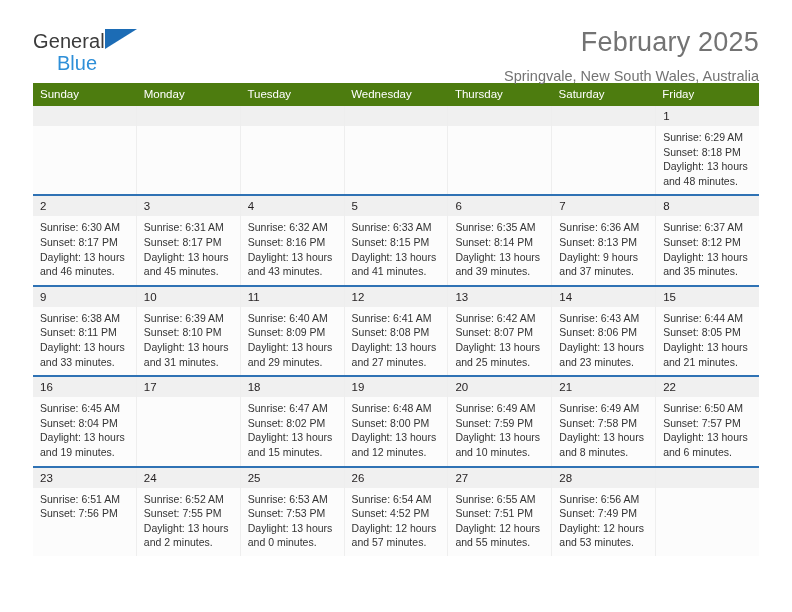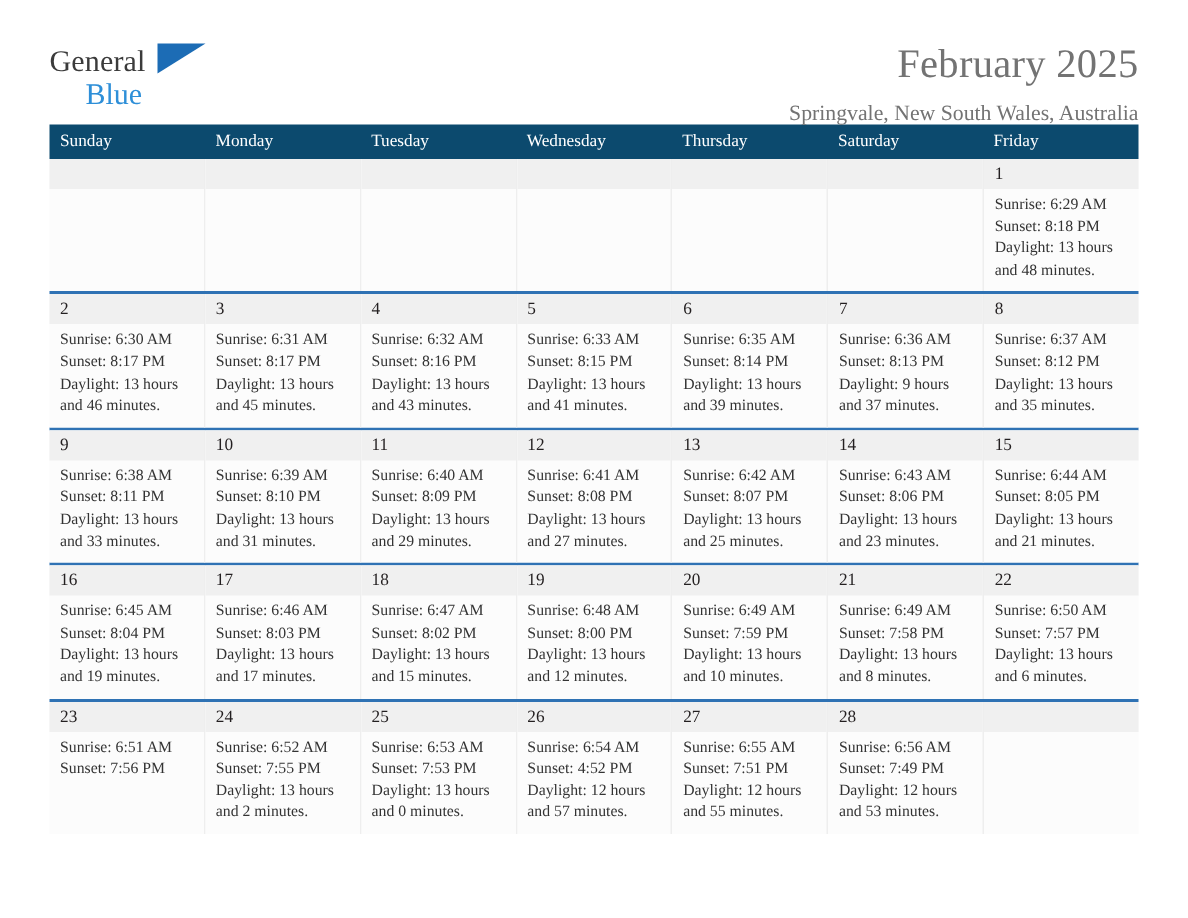--- a/index.html
+++ b/index.html
@@ -13,21 +13,20 @@
     font-family: "Liberation Sans", sans-serif;
     color: #231f20;
     overflow: hidden;
   }
   .page {
     position: relative;
     width: 792px;
     height: 479px;
     box-sizing: border-box;
     padding: 0 33px;
-    font-family: Liberation Serif, serif;
   }
 
   
   .masthead {
     display: flex;
     align-items: flex-start;
     justify-content: space-between;
     padding-top: 26px;
     height: 74px;
     box-sizing: border-box;
@@ -80,21 +79,21 @@
     margin-top: 6px;
   }
 
   
   .calendar {
     margin-top: 9px;
     width: 726px;
   }
   .weekday-head {
     display: flex;
-    background: #0c4a6e;
+    background: #4d7c0f;
   }
   .weekday-head .wd {
     flex: 1 1 0;
     box-sizing: border-box;
     padding: 4px 0 5px 7px;
     font-size: 11.5px;
     line-height: 14px;
     color: #ffffff;
   }
   .week {
@@ -316,25 +315,20 @@
           <div class="daycell">
             <div class="daynum-bar">16</div>
             <div class="dayinfo">
               <div>Sunrise: 6:45 AM</div>
               <div>Sunset: 8:04 PM</div>
               <div>Daylight: 13 hours and 19 minutes.</div>
             </div>
           </div>
           <div class="daycell">
             <div class="daynum-bar">17</div>
-            <div class="dayinfo">
-              <div>Sunrise: 6:46 AM</div>
-              <div>Sunset: 8:03 PM</div>
-              <div>Daylight: 13 hours and 17 minutes.</div>
-            </div>
           </div>
           <div class="daycell">
             <div class="daynum-bar">18</div>
             <div class="dayinfo">
               <div>Sunrise: 6:47 AM</div>
               <div>Sunset: 8:02 PM</div>
               <div>Daylight: 13 hours and 15 minutes.</div>
             </div>
           </div>
           <div class="daycell">

